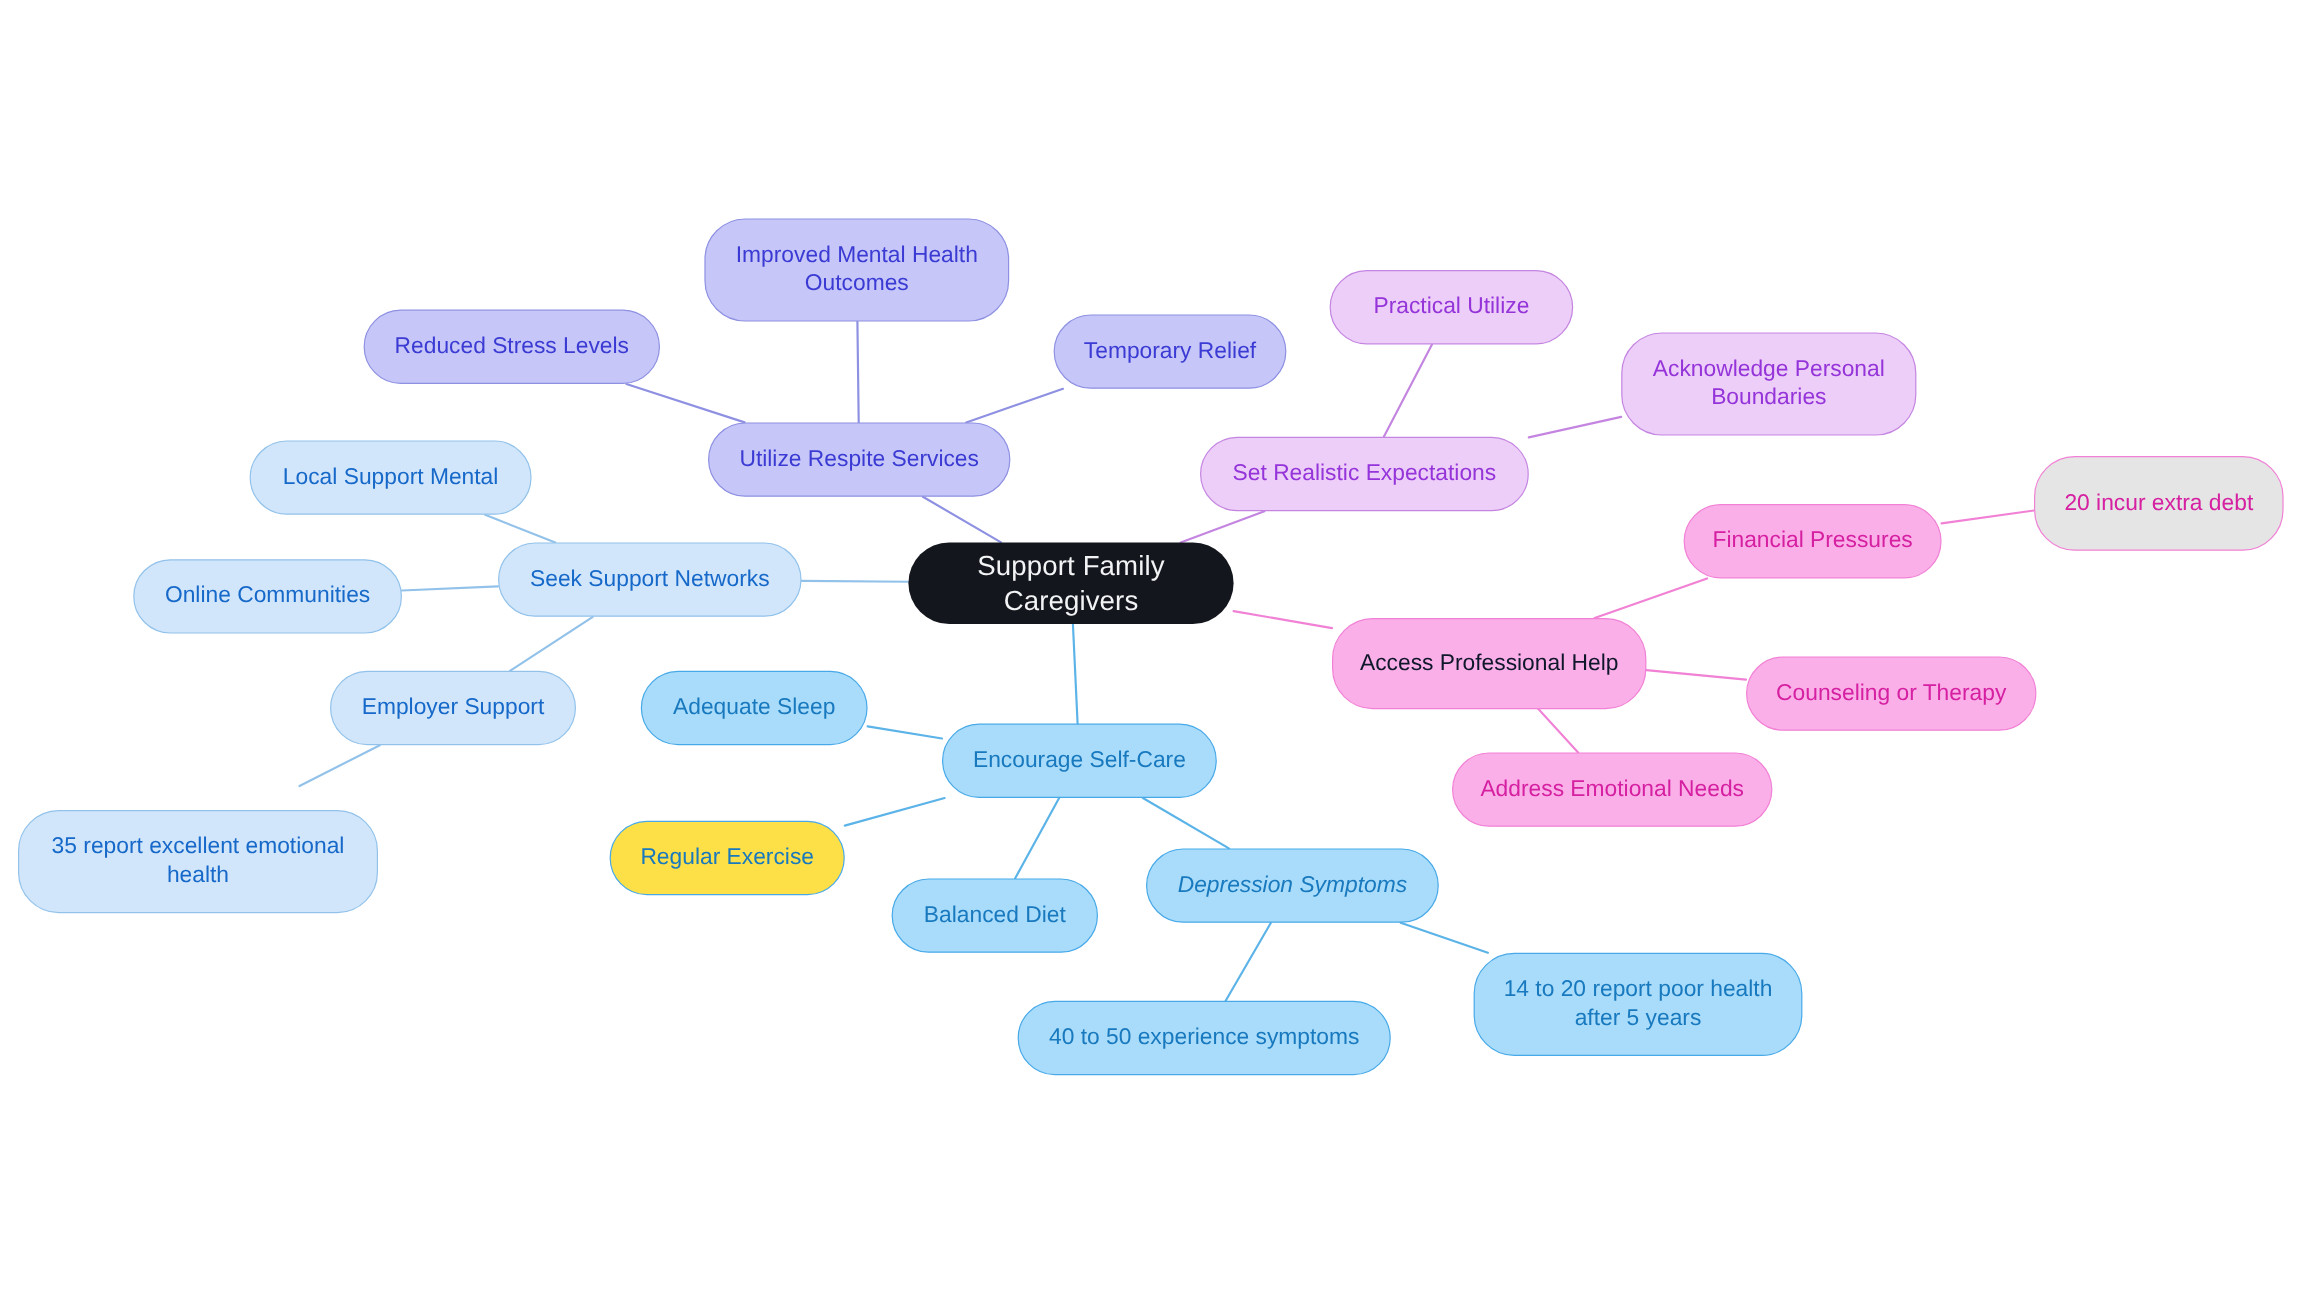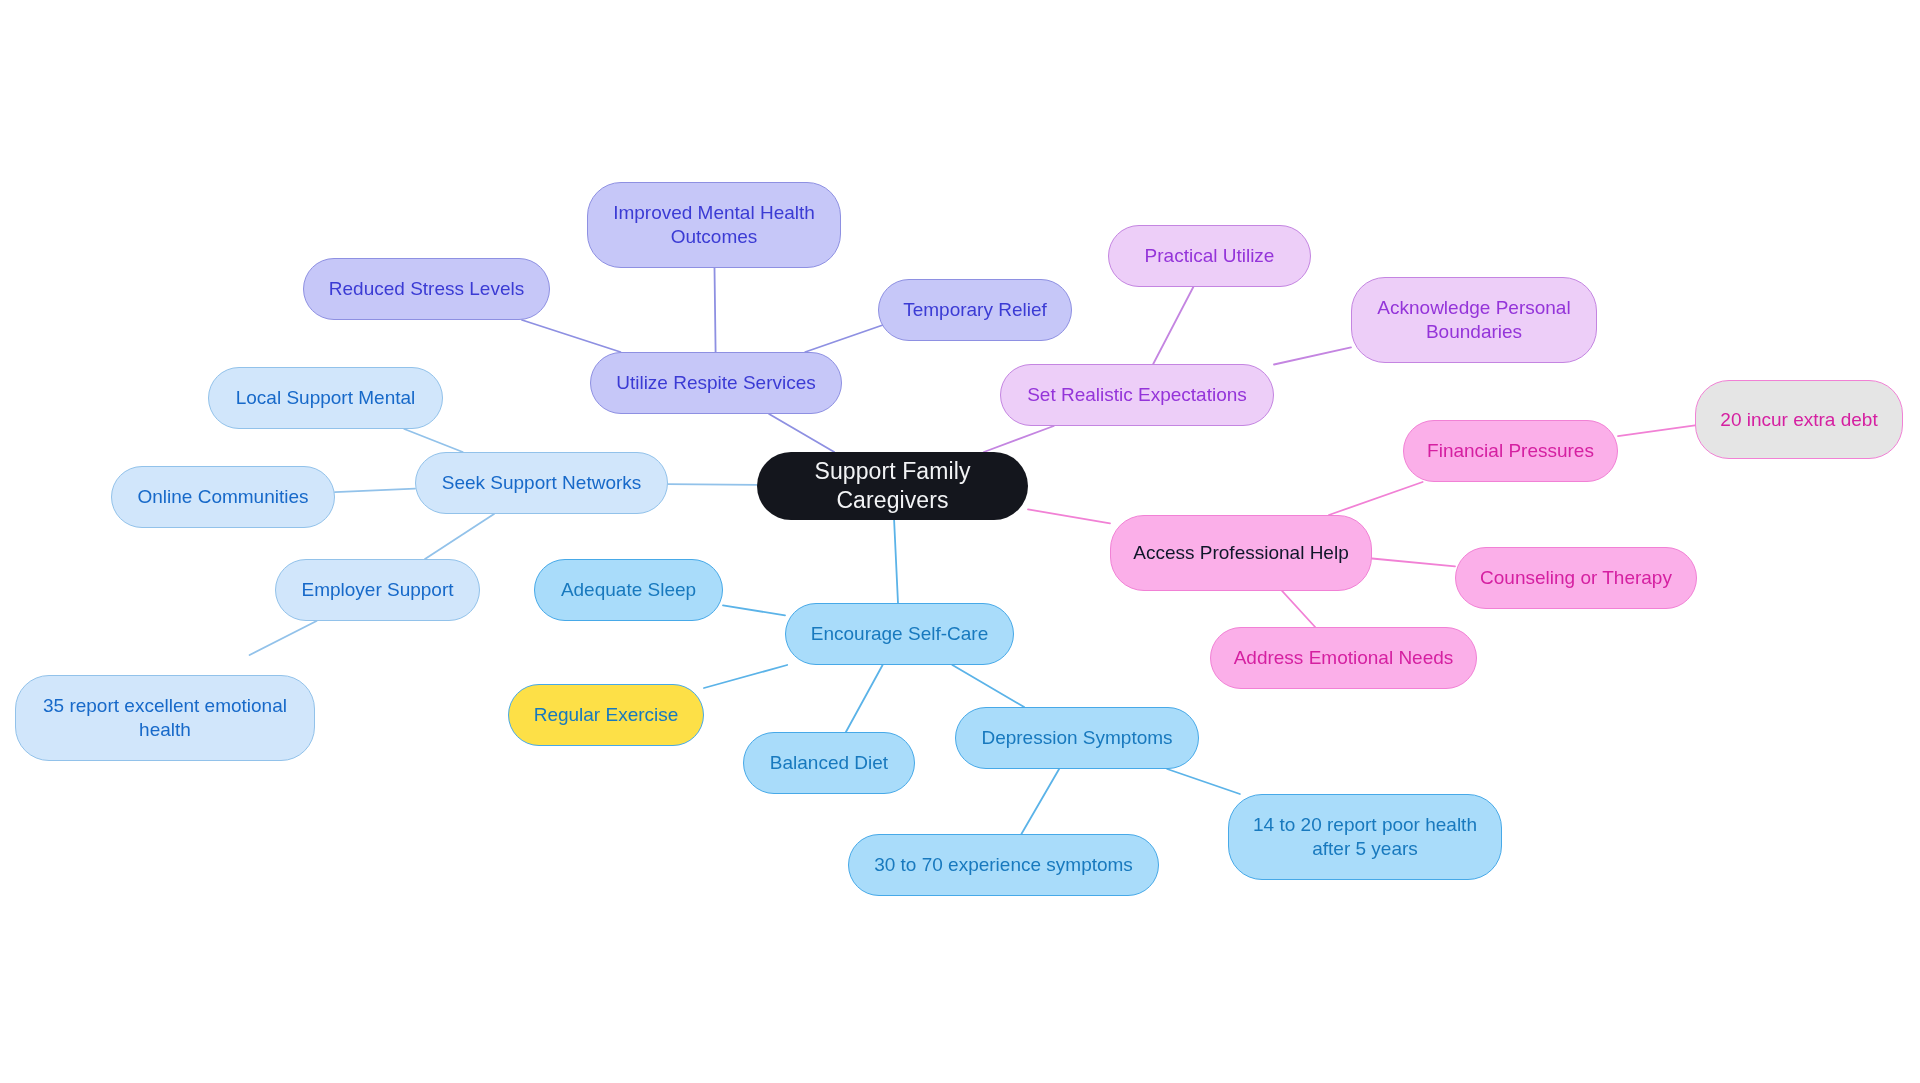--- a/index.html
+++ b/index.html
@@ -79,33 +79,33 @@
       <line x1="1618.0" y1="436.1" x2="1695.0" y2="425.4" stroke="#f181d5" stroke-width="1.8" stroke-linecap="round"></line>
       <line x1="1372.0" y1="558.5" x2="1455.0" y2="566.4" stroke="#f181d5" stroke-width="1.8" stroke-linecap="round"></line>
       <line x1="1269.4" y1="577.0" x2="1315.1" y2="627.0" stroke="#f181d5" stroke-width="1.8" stroke-linecap="round"></line>
     </svg>
   <div id="nodes">
       <div class="node root" style="left: 757px; top: 452px; width: 271px; height: 68px; background: rgb(20, 22, 29); border-color: rgb(20, 22, 29); color: rgb(242, 243, 245); font-size: 23px;"><span class="label">Support Family Caregivers</span></div>
       <div class="node" style="left: 590px; top: 352px; width: 252px; height: 62px; background: rgb(198, 199, 248); border-color: rgb(142, 144, 226); color: rgb(59, 59, 212); font-size: 19px;"><span class="label">Utilize Respite Services</span></div>
       <div class="node" style="left: 587px; top: 182px; width: 254px; height: 86px; background: rgb(198, 199, 248); border-color: rgb(142, 144, 226); color: rgb(59, 59, 212); font-size: 19px;"><span class="label">Improved Mental Health
 Outcomes</span></div>
       <div class="node" style="left: 303px; top: 258px; width: 247px; height: 62px; background: rgb(198, 199, 248); border-color: rgb(142, 144, 226); color: rgb(59, 59, 212); font-size: 19px;"><span class="label">Reduced Stress Levels</span></div>
-      <div class="node" style="left: 878px; top: 262px; width: 194px; height: 62px; background: rgb(198, 199, 248); border-color: rgb(142, 144, 226); color: rgb(59, 59, 212); font-size: 19px; margin-top: 17px;"><span class="label">Temporary Relief</span></div>
+      <div class="node" style="left: 878px; top: 262px; width: 194px; height: 62px; background: rgb(198, 199, 248); border-color: rgb(142, 144, 226); color: rgb(59, 59, 212); font-size: 19px;"><span class="label">Temporary Relief</span></div>
       <div class="node" style="left: 415px; top: 452px; width: 253px; height: 62px; background: rgb(209, 230, 251); border-color: rgb(146, 194, 234); color: rgb(23, 105, 201); font-size: 19px;"><span class="label">Seek Support Networks</span></div>
       <div class="node" style="left: 208px; top: 367px; width: 235px; height: 62px; background: rgb(209, 230, 251); border-color: rgb(146, 194, 234); color: rgb(23, 105, 201); font-size: 19px;"><span class="label">Local Support Mental</span></div>
       <div class="node" style="left: 111px; top: 466px; width: 224px; height: 62px; background: rgb(209, 230, 251); border-color: rgb(146, 194, 234); color: rgb(23, 105, 201); font-size: 19px;"><span class="label">Online Communities</span></div>
       <div class="node" style="left: 275px; top: 559px; width: 205px; height: 62px; background: rgb(209, 230, 251); border-color: rgb(146, 194, 234); color: rgb(23, 105, 201); font-size: 19px;"><span class="label">Employer Support</span></div>
       <div class="node" style="left: 15px; top: 655px; width: 300px; height: 86px; background: rgb(209, 230, 251); border-color: rgb(146, 194, 234); color: rgb(23, 105, 201); font-size: 19px; margin-top: 20px;"><span class="label">35 report excellent emotional
 health</span></div>
       <div class="node" style="left: 785px; top: 603px; width: 229px; height: 62px; background: rgb(169, 220, 250); border-color: rgb(71, 169, 232); color: rgb(24, 121, 190); font-size: 19px;"><span class="label">Encourage Self-Care</span></div>
       <div class="node" style="left: 534px; top: 559px; width: 189px; height: 62px; background: rgb(169, 220, 250); border-color: rgb(71, 169, 232); color: rgb(24, 121, 190); font-size: 19px;"><span class="label">Adequate Sleep</span></div>
       <div class="node" style="left: 508px; top: 684px; width: 196px; height: 62px; background: #fde047; border-color: rgb(71, 169, 232); color: rgb(24, 121, 190); font-size: 19px;"><span class="label">Regular Exercise</span></div>
       <div class="node" style="left: 743px; top: 732px; width: 172px; height: 62px; background: rgb(169, 220, 250); border-color: rgb(71, 169, 232); color: rgb(24, 121, 190); font-size: 19px;"><span class="label">Balanced Diet</span></div>
-      <div class="node" style="left: 955px; top: 707px; width: 244px; height: 62px; background: rgb(169, 220, 250); border-color: rgb(71, 169, 232); color: rgb(24, 121, 190); font-size: 19px;"><span class="label">Depression Symptoms</span></div>
-      <div class="node" style="left: 848px; top: 834px; width: 311px; height: 62px; background: rgb(169, 220, 250); border-color: rgb(71, 169, 232); color: rgb(24, 121, 190); font-size: 19px;"><span class="label">30 to 70 experience symptoms</span></div>
+      <div class="node" style="left: 955px; top: 707px; width: 244px; height: 62px; background: rgb(169, 220, 250); border-color: rgb(71, 169, 232); color: rgb(24, 121, 190); font-size: 19px; font-style: italic;"><span class="label">Depression Symptoms</span></div>
+      <div class="node" style="left: 848px; top: 834px; width: 311px; height: 62px; background: rgb(169, 220, 250); border-color: rgb(71, 169, 232); color: rgb(24, 121, 190); font-size: 19px;"><span class="label">40 to 50 experience symptoms</span></div>
       <div class="node" style="left: 1228px; top: 794px; width: 274px; height: 86px; background: rgb(169, 220, 250); border-color: rgb(71, 169, 232); color: rgb(24, 121, 190); font-size: 19px;"><span class="label">14 to 20 report poor health
 after 5 years</span></div>
       <div class="node" style="left: 1000px; top: 364px; width: 274px; height: 62px; background: rgb(237, 206, 248); border-color: rgb(196, 133, 225); color: rgb(148, 52, 217); font-size: 19px;"><span class="label">Set Realistic Expectations</span></div>
       <div class="node" style="left: 1108px; top: 225px; width: 203px; height: 62px; background: rgb(237, 206, 248); border-color: rgb(196, 133, 225); color: rgb(148, 52, 217); font-size: 19px;"><span class="label">Practical Utilize</span></div>
       <div class="node" style="left: 1351px; top: 277px; width: 246px; height: 86px; background: rgb(237, 206, 248); border-color: rgb(196, 133, 225); color: rgb(148, 52, 217); font-size: 19px;"><span class="label">Acknowledge Personal
 Boundaries</span></div>
       <div class="node" style="left: 1110px; top: 515px; width: 262px; height: 76px; background: rgb(251, 175, 233); border-color: rgb(241, 129, 213); color: #0f172a; font-size: 19px;"><span class="label">Access Professional Help</span></div>
       <div class="node" style="left: 1403px; top: 420px; width: 215px; height: 62px; background: rgb(251, 175, 233); border-color: rgb(241, 129, 213); color: rgb(213, 32, 161); font-size: 19px;"><span class="label">Financial Pressures</span></div>
       <div class="node" style="left: 1695px; top: 380px; width: 208px; height: 79px; background: #e5e5e5; border-color: rgb(241, 129, 213); color: rgb(213, 32, 161); font-size: 19px;"><span class="label">20 incur extra debt</span></div>
       <div class="node" style="left: 1455px; top: 547px; width: 242px; height: 62px; background: rgb(251, 175, 233); border-color: rgb(241, 129, 213); color: rgb(213, 32, 161); font-size: 19px;"><span class="label">Counseling or Therapy</span></div>

